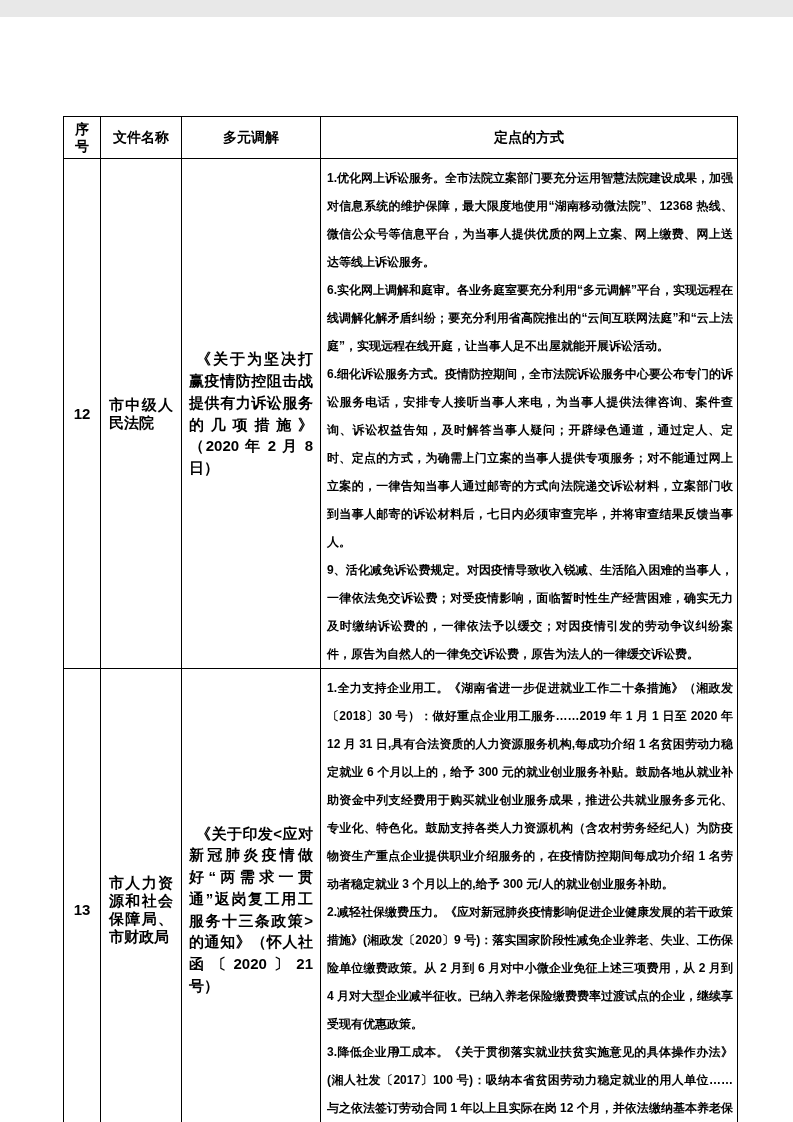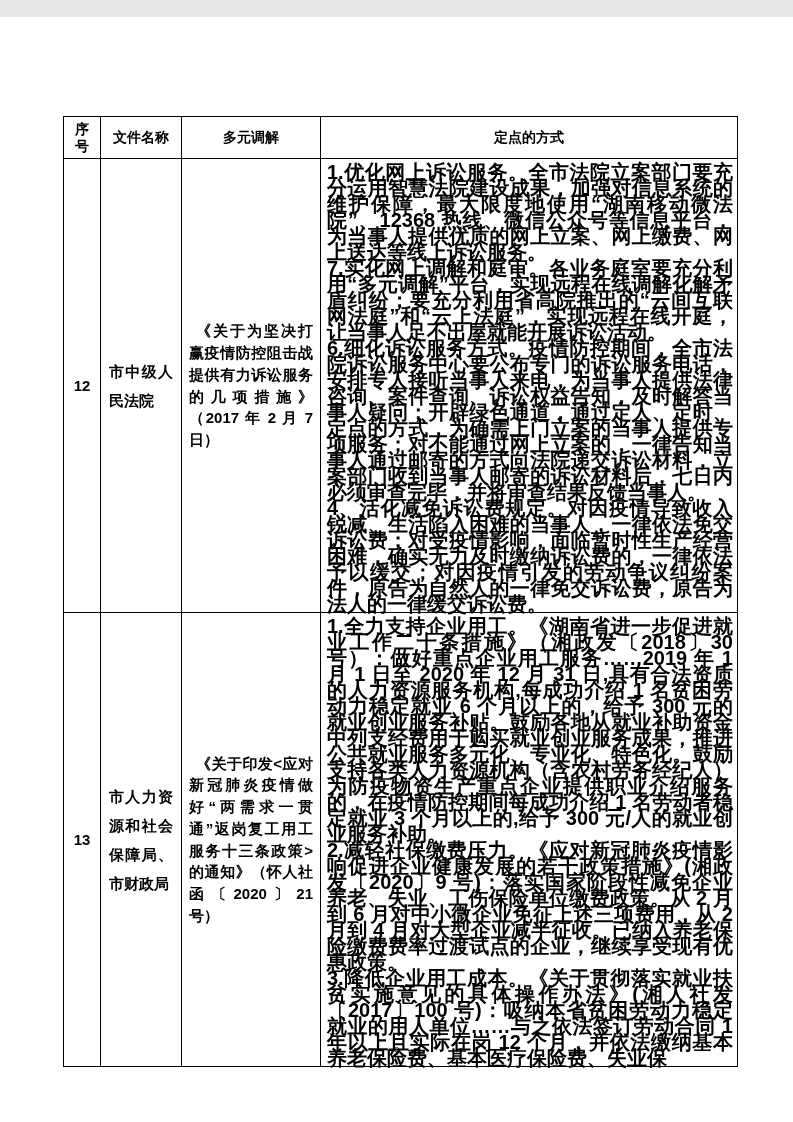--- a/index.html
+++ b/index.html
@@ -43,21 +43,21 @@
   .row-12 { height: 437px; }
   .row-13 { height: 437px; }
   td.cell-index {
     text-align: center;
     vertical-align: middle;
     font-size: 15px;
   }
   td.cell-agency {
     vertical-align: middle;
     font-size: 15px;
-    line-height: 29px;
+    line-height: 18px;
     padding: 0 8px;
     text-align: justify;
     text-justify: inter-ideograph;
   }
   td.cell-docname {
     vertical-align: middle;
     font-size: 15px;
     line-height: 21.7px;
     padding: 0 7px;
     text-align: justify;
@@ -66,22 +66,22 @@
   td.cell-docname p {
     margin: 0;
     text-indent: 7px;
   }
   td.cell-content {
     vertical-align: top;
     padding: 5px 4px 0 6px;
   }
   td.cell-content p {
     margin: 0;
-    font-size: 20px;
-    line-height: 16px;
+    font-size: 12px;
+    line-height: 28px;
     text-align: justify;
     text-justify: inter-ideograph;
   }
   .page-number {
     position: absolute;
     top: 1026px;
     left: 0;
     width: 100%;
     text-align: center;
     font-size: 13px;
@@ -105,27 +105,27 @@
         <th>文件名称</th>
         <th>多元调解</th>
         <th>定点的方式</th>
       </tr>
     </thead>
     <tbody>
       <tr class="row-entry row-12">
         <td class="cell-index">12</td>
         <td class="cell-agency">市中级人民法院</td>
         <td class="cell-docname">
-          <p>《关于为坚决打赢疫情防控阻击战提供有力诉讼服务的几项措施》（2017 年 2 月 7 日）</p>
+          <p>《关于为坚决打赢疫情防控阻击战提供有力诉讼服务的几项措施》（2020 年 2 月 8 日）</p>
         </td>
         <td class="cell-content">
           <p>1.优化网上诉讼服务。全市法院立案部门要充分运用智慧法院建设成果，加强对信息系统的维护保障，最大限度地使用“湖南移动微法院”、12368 热线、微信公众号等信息平台，为当事人提供优质的网上立案、网上缴费、网上送达等线上诉讼服务。</p>
-          <p>7.实化网上调解和庭审。各业务庭室要充分利用“多元调解”平台，实现远程在线调解化解矛盾纠纷；要充分利用省高院推出的“云间互联网法庭”和“云上法庭”，实现远程在线开庭，让当事人足不出屋就能开展诉讼活动。</p>
+          <p>6.实化网上调解和庭审。各业务庭室要充分利用“多元调解”平台，实现远程在线调解化解矛盾纠纷；要充分利用省高院推出的“云间互联网法庭”和“云上法庭”，实现远程在线开庭，让当事人足不出屋就能开展诉讼活动。</p>
           <p>6.细化诉讼服务方式。疫情防控期间，全市法院诉讼服务中心要公布专门的诉讼服务电话，安排专人接听当事人来电，为当事人提供法律咨询、案件查询、诉讼权益告知，及时解答当事人疑问；开辟绿色通道，通过定人、定时、定点的方式，为确需上门立案的当事人提供专项服务；对不能通过网上立案的，一律告知当事人通过邮寄的方式向法院递交诉讼材料，立案部门收到当事人邮寄的诉讼材料后，七日内必须审查完毕，并将审查结果反馈当事人。</p>
-          <p>4、活化减免诉讼费规定。对因疫情导致收入锐减、生活陷入困难的当事人，一律依法免交诉讼费；对受疫情影响，面临暂时性生产经营困难，确实无力及时缴纳诉讼费的，一律依法予以缓交；对因疫情引发的劳动争议纠纷案件，原告为自然人的一律免交诉讼费，原告为法人的一律缓交诉讼费。</p>
+          <p>9、活化减免诉讼费规定。对因疫情导致收入锐减、生活陷入困难的当事人，一律依法免交诉讼费；对受疫情影响，面临暂时性生产经营困难，确实无力及时缴纳诉讼费的，一律依法予以缓交；对因疫情引发的劳动争议纠纷案件，原告为自然人的一律免交诉讼费，原告为法人的一律缓交诉讼费。</p>
         </td>
       </tr>
       <tr class="row-entry row-13">
         <td class="cell-index">13</td>
         <td class="cell-agency">市人力资源和社会保障局、市财政局</td>
         <td class="cell-docname">
           <p>《关于印发&lt;应对新冠肺炎疫情做好“两需求一贯通”返岗复工用工服务十三条政策&gt;的通知》（怀人社函〔2020〕21 号）</p>
         </td>
         <td class="cell-content">
           <p>1.全力支持企业用工。《湖南省进一步促进就业工作二十条措施》（湘政发〔2018〕30 号）：做好重点企业用工服务……2019 年 1 月 1 日至 2020 年 12 月 31 日,具有合法资质的人力资源服务机构,每成功介绍 1 名贫困劳动力稳定就业 6 个月以上的，给予 300 元的就业创业服务补贴。鼓励各地从就业补助资金中列支经费用于购买就业创业服务成果，推进公共就业服务多元化、专业化、特色化。鼓励支持各类人力资源机构（含农村劳务经纪人）为防疫物资生产重点企业提供职业介绍服务的，在疫情防控期间每成功介绍 1 名劳动者稳定就业 3 个月以上的,给予 300 元/人的就业创业服务补助。</p>

